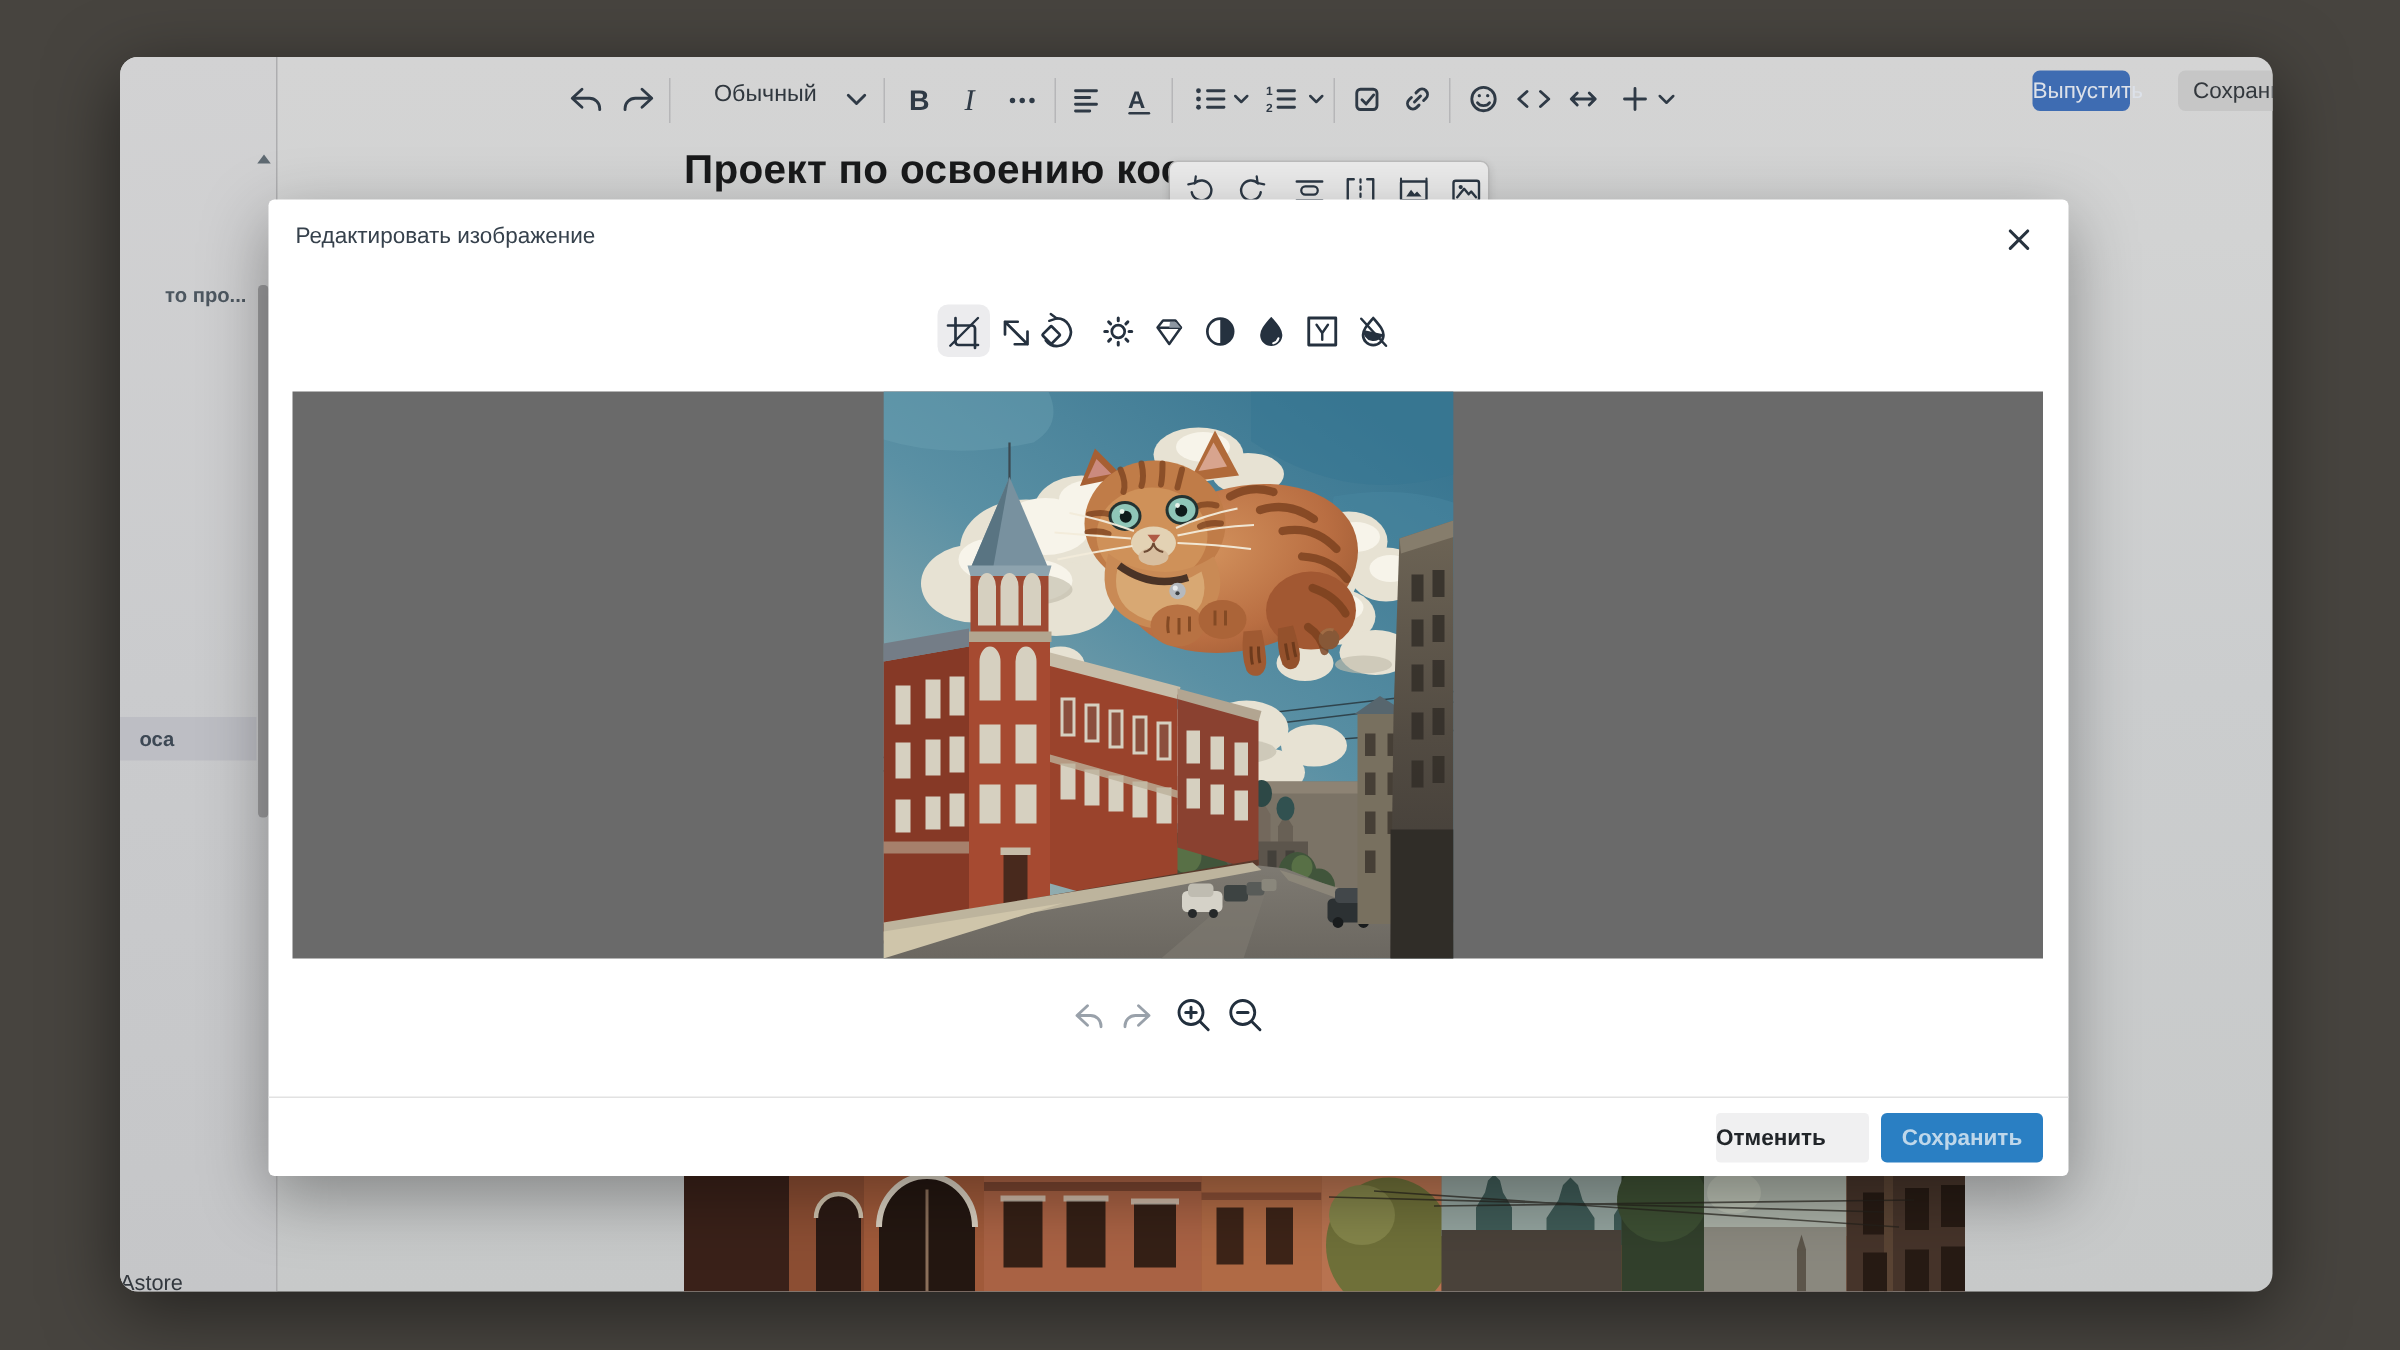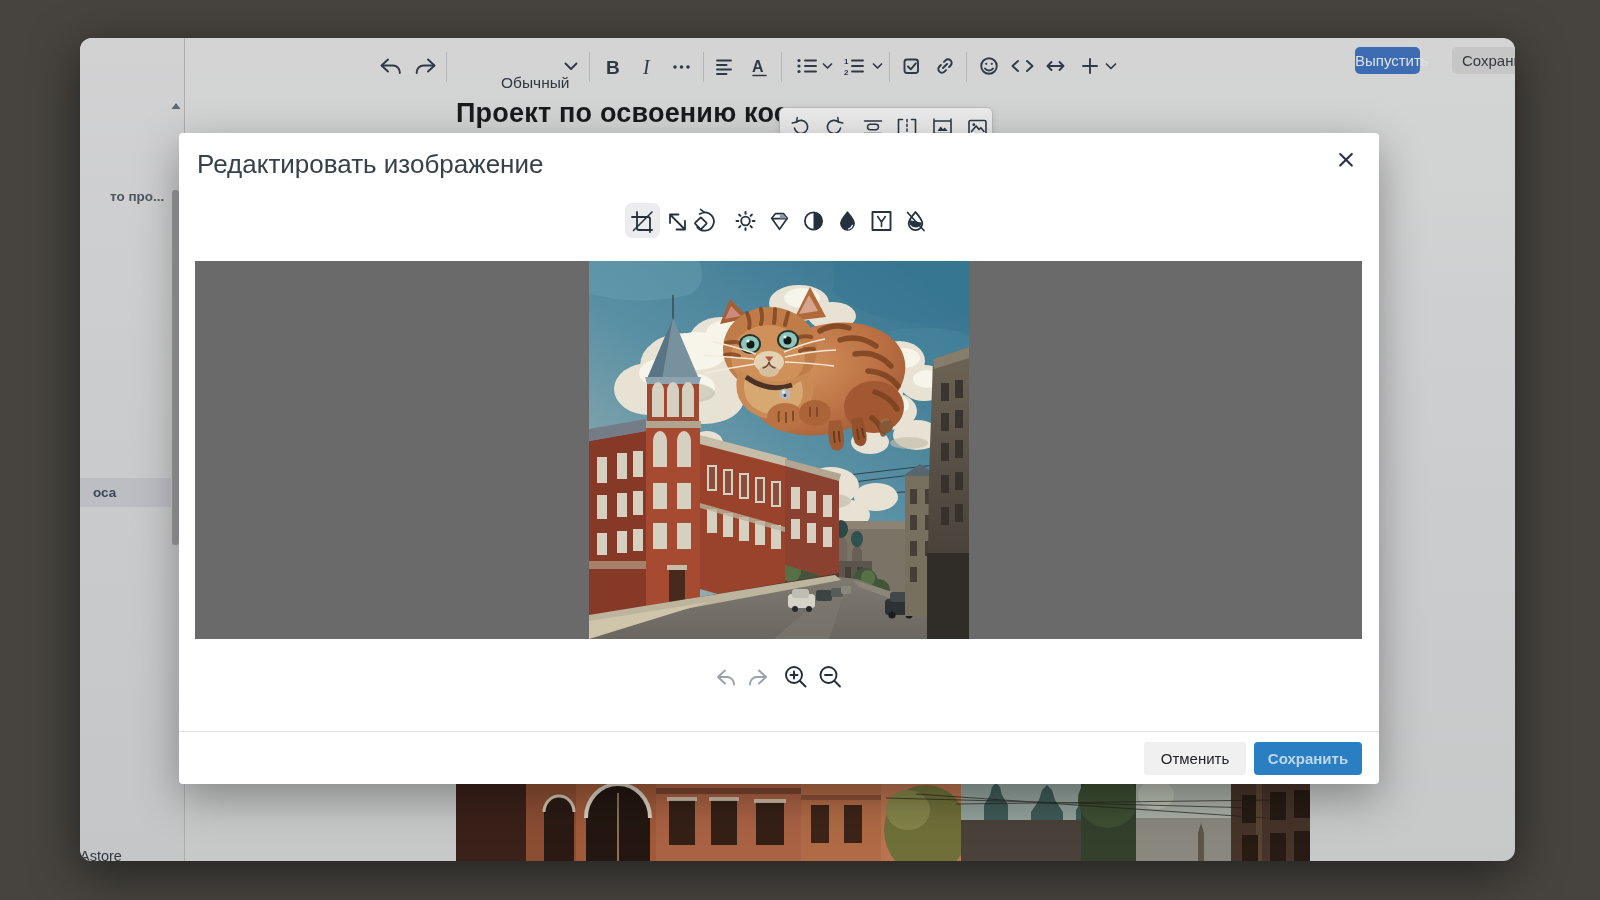--- a/index.html
+++ b/index.html
@@ -4,33 +4,33 @@
   html,body{margin:0;padding:0;width:1600px;height:900px;overflow:hidden;background:#47443f;font-family:"Liberation Sans",sans-serif;}
   .abs{position:absolute;}
   #page{position:absolute;left:80px;top:38px;width:1435px;height:823px;background:linear-gradient(180deg,#d4d4d4 0px,#d2d3d3 120px,#cbcdce 420px,#c7c9c9 100%);border-radius:12px;overflow:hidden;box-shadow:0 12px 48px rgba(0,0,0,.5);}
   #sidebar{position:absolute;left:0;top:0;width:104px;height:823px;background:linear-gradient(180deg,#d2d2d3 0px,#cacbcd 420px,#c5c6c8 100%);}
   #sbline{position:absolute;left:104px;top:0;width:1px;height:823px;background:#adadaf;}
   #sbthumb{position:absolute;left:92px;top:152px;width:7px;height:355px;background:#9b9b9d;border-radius:3px;}
   .sbtxt{position:absolute;color:#4d5760;font-weight:bold;font-size:13.5px;white-space:nowrap;}
   #sbrow{position:absolute;left:0;top:440px;width:91px;height:29px;background:#bdbec4;}
   #asto{position:absolute;left:0;top:810px;color:#33383e;font-weight:normal;font-size:14.5px;}
   .tbdiv{position:absolute;top:14px;width:1px;height:30px;background:#b6b6b8;}
-  #obychny{position:absolute;left:396px;top:36px;font-size:15.5px;color:#30373e;margin-left:25px;}
+  #obychny{position:absolute;left:396px;top:16px;font-size:15.5px;color:#30373e;}
   #title{position:absolute;left:376px;top:60px;font-size:27px;font-weight:bold;color:#191a1b;white-space:nowrap;letter-spacing:.2px;}
   #popup{position:absolute;left:699px;top:69px;width:212px;height:38px;background:#ebebeb;border:1px solid #bcbcbc;border-radius:6px;box-shadow:0 2px 6px rgba(0,0,0,.12);}
   #bv{position:absolute;left:1275px;top:9px;width:65px;height:27px;background:#3e6cb2;border-radius:5px;color:#dce1e9;font-size:15px;text-align:right;line-height:27px;}
   #bs{position:absolute;left:1372px;top:9px;width:80px;height:27px;background:#c6c6c6;border-radius:5px 0 0 5px;color:#33383d;font-size:15px;line-height:27px;white-space:nowrap;overflow:hidden;padding-left:10px;}
   #modal{position:absolute;left:179px;top:133px;width:1200px;height:651px;background:#ffffff;border-radius:4px;box-shadow:0 14px 44px rgba(0,0,0,.34);}
-  #mtitle{position:absolute;left:18px;top:16px;font-size:26px;color:#36414c;}
+  #mtitle{position:absolute;left:18px;top:16px;font-size:15px;color:#36414c;}
   #mclose{position:absolute;left:1155px;top:14px;width:24px;height:24px;}
   #cropbg{position:absolute;left:446px;top:70px;width:35px;height:35px;background:#ececee;border-radius:7px;}
   #preview{position:absolute;left:16px;top:128px;width:1167px;height:378px;background:#6a6a6a;}
   #catimg{position:absolute;left:394px;top:0px;width:380px;height:378px;}
   #mdiv{position:absolute;left:0;top:598px;width:1200px;height:1px;background:#e2e2e2;}
-  #bcancel{position:absolute;left:965px;top:609px;width:102px;height:33px;background:#f0f0f1;border-radius:3px;color:#212529;font-size:15px;font-weight:normal;text-align:center;line-height:33px;}
+  #bcancel{position:absolute;left:965px;top:609px;width:102px;height:33px;background:#f0f0f1;border-radius:3px;color:#212529;font-size:15px;font-weight:bold;text-align:left;line-height:33px;}
   #bsave{position:absolute;left:1075px;top:609px;width:108px;height:33px;background:#2a7fc3;border-radius:4px;color:#bed7ea;font-size:15px;font-weight:bold;text-align:center;line-height:33px;}
 </style></head>
 <body>
 <div id="page">
   <div id="sidebar"></div>
   <div id="sbline"></div>
   <div id="sbthumb"></div>
   <svg class="abs" style="left:90px;top:63px;" width="12" height="10" viewBox="0 0 12 10">
       <path d="M6,2 L10.5,8 H1.5 z" fill="#5f6a72"></path>
     </svg>

